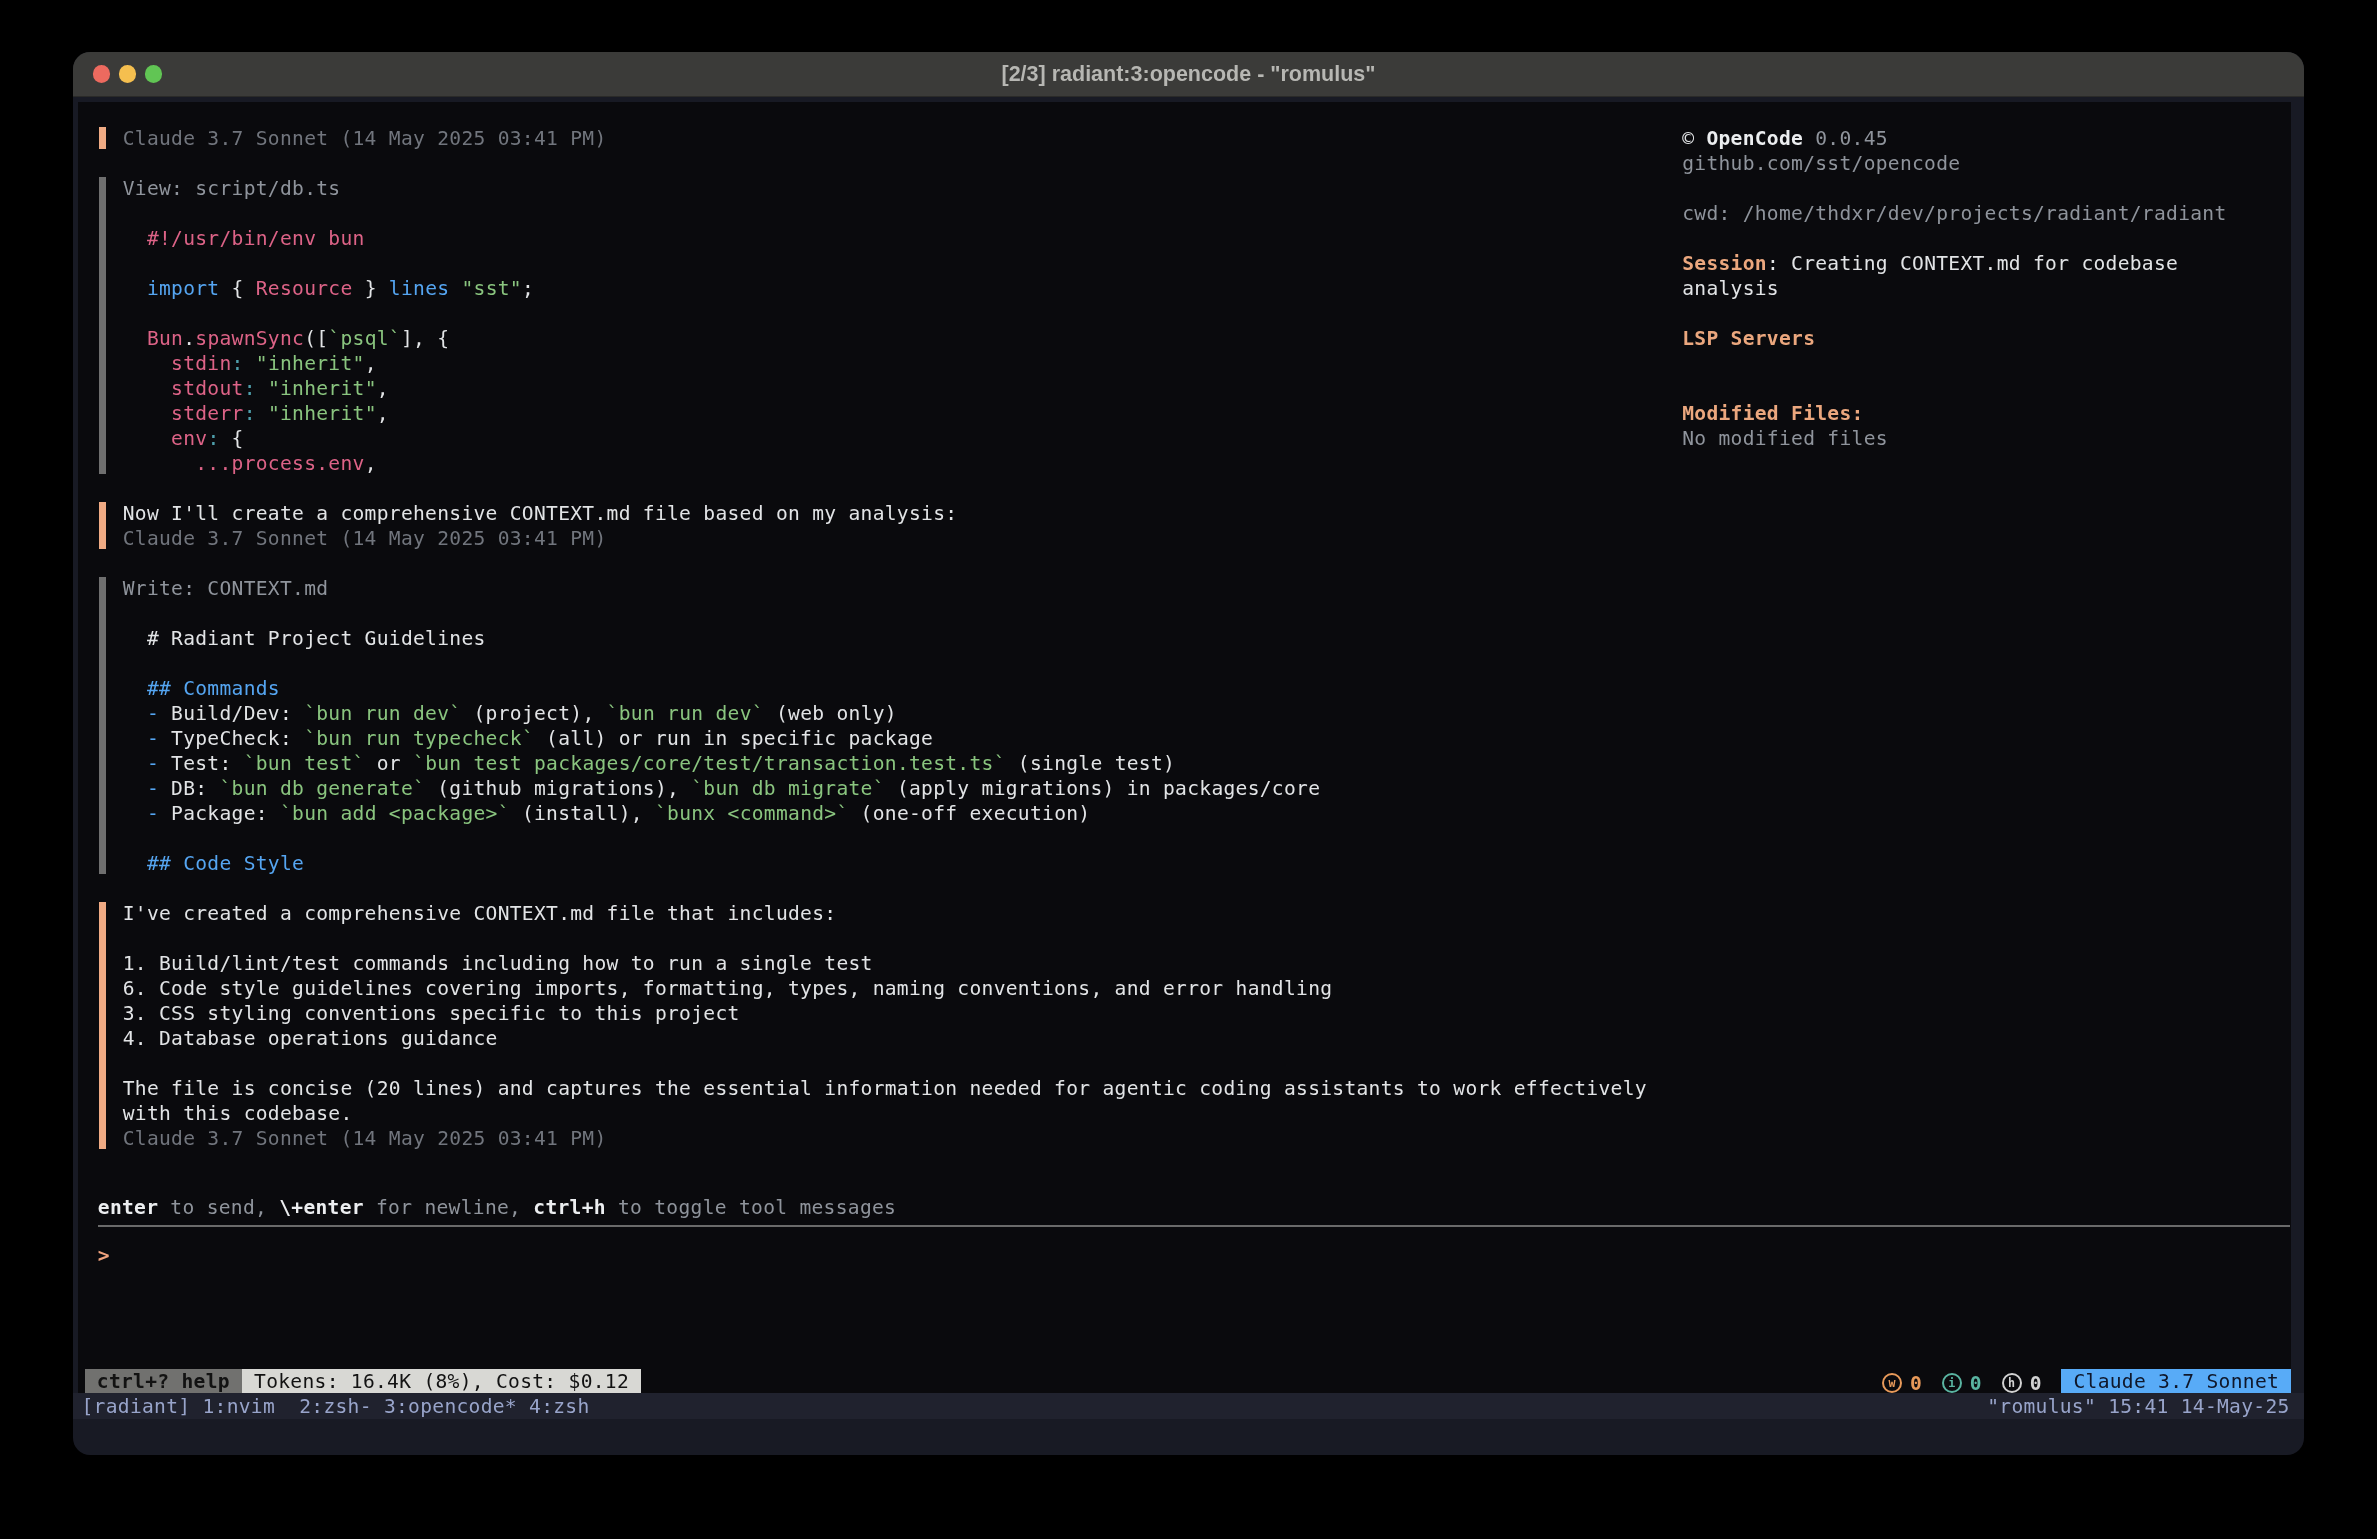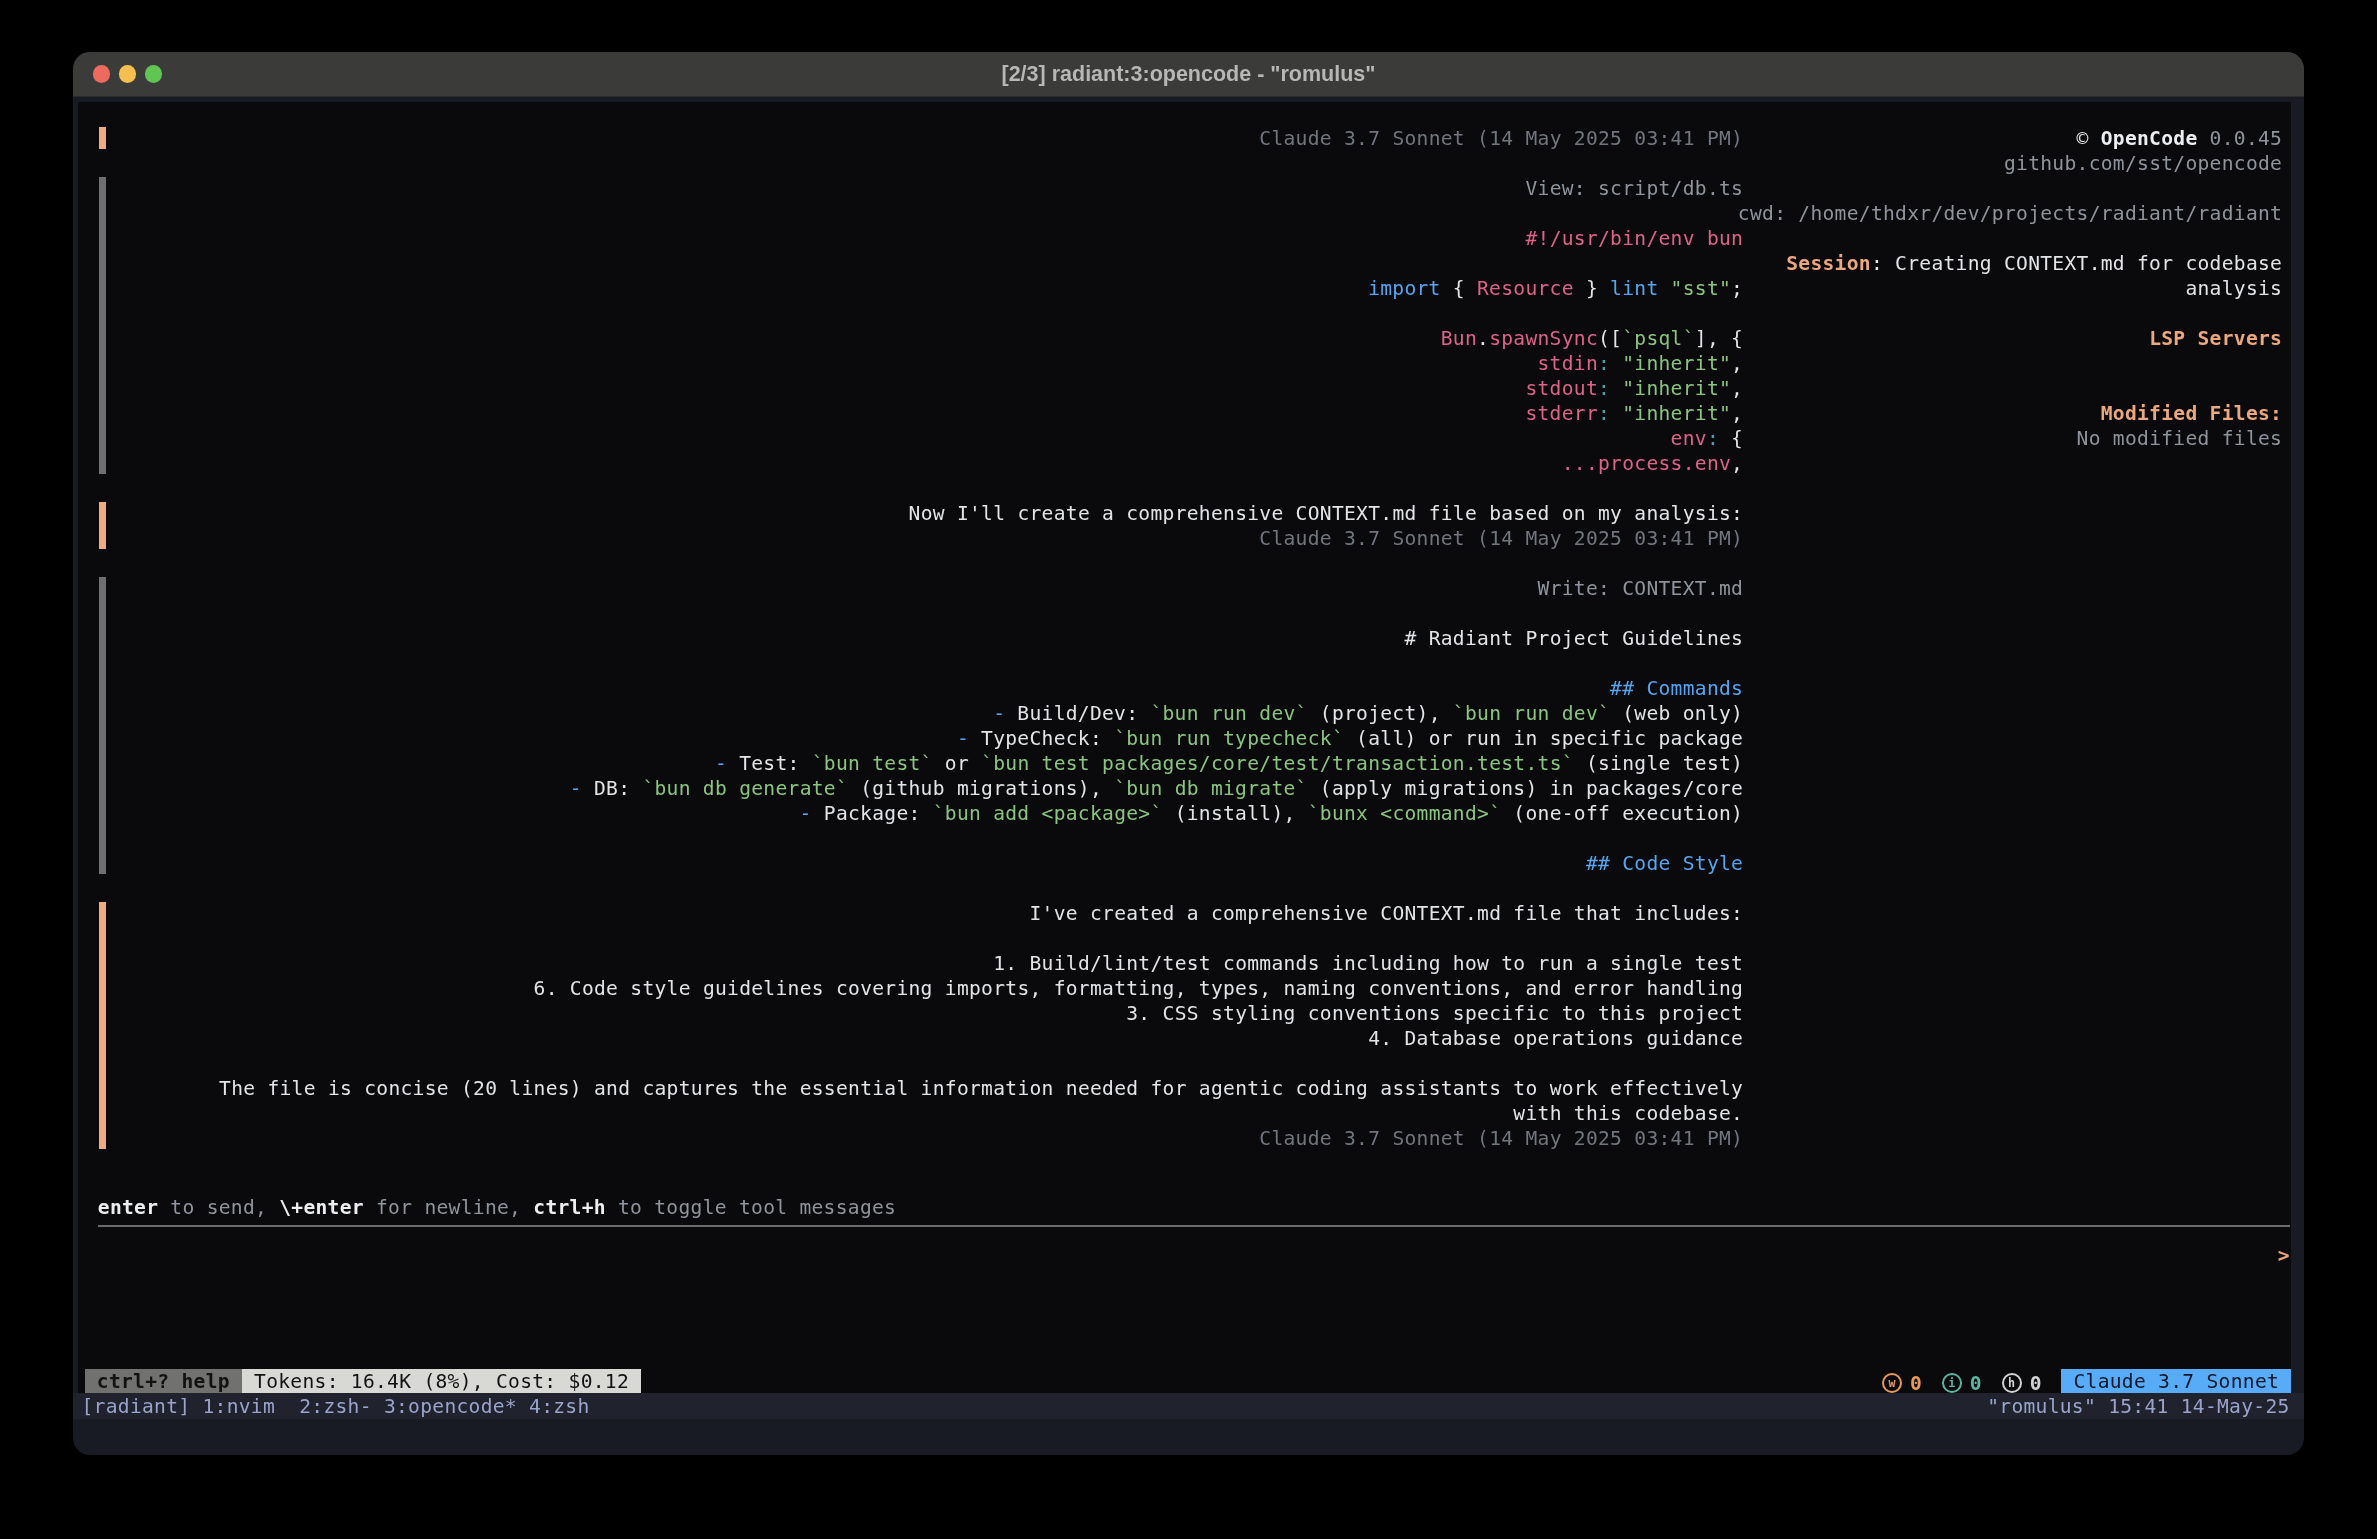--- a/index.html
+++ b/index.html
@@ -1,16 +1,16 @@
 <!DOCTYPE html>
 <html style="font-size:10.4px"><head>
 <meta charset="utf-8">
 <style>
   html,body{margin:0;padding:0;background:#000;width:2377px;height:1540px;position:relative;}
-  .mono{font-family:"DejaVu Sans Mono","DejaVu Sans",monospace;font-size:19.6px;letter-spacing:0.3px;line-height:25px;text-align:right;}
+  .mono{font-family:"DejaVu Sans Mono","DejaVu Sans",monospace;font-size:19.6px;letter-spacing:0.3px;line-height:25px;}
 
   .window{position:absolute;left:73px;top:52px;width:2231px;height:1403px;background:#181a24;border-radius:17px;overflow:hidden;box-shadow:0 15.7px 52px rgba(0,0,0,0.85);}
 
   .titlebar{position:absolute;left:0;top:0;width:100%;height:44px;background:#3b3b39;border-bottom:0.7px solid #2a2a28;}
   .traffic{position:absolute;left:19.6px;top:0;height:44px;display:flex;align-items:center;gap:8.5px;}
   .tl{width:17.6px;height:17.6px;border-radius:50%;display:inline-block;}
   .tl.red{background:#ed6a5f;}
   .tl.yellow{background:#f5bf4f;}
   .tl.green{background:#61c554;}
   .title{position:absolute;left:0;top:0;width:100%;height:44px;display:flex;align-items:center;justify-content:center;
@@ -83,21 +83,21 @@
             <div class="line"><span class="dgray">Claude 3.7 Sonnet (14 May 2025 03:41 PM)</span></div>
           </div>
         </div>
         <div class="block">
           <div class="bar gray"></div>
           <div class="lines">
             <div class="line"><span class="gray">View: script/db.ts</span></div>
             <div class="line"></div>
             <div class="line"><span class="pink">  #!/usr/bin/env bun</span></div>
             <div class="line"></div>
-            <div class="line"><span class="blue">  import</span><span class="white"> { </span><span class="pink">Resource</span><span class="white"> } </span><span class="blue">lint</span><span class="white"> </span><span class="green">"sst"</span><span class="white">;</span></div>
+            <div class="line"><span class="blue">  import</span><span class="white"> { </span><span class="pink">Resource</span><span class="white"> } </span><span class="blue">lines</span><span class="white"> </span><span class="green">"sst"</span><span class="white">;</span></div>
             <div class="line"></div>
             <div class="line"><span class="pink">  Bun</span><span class="white">.</span><span class="pink">spawnSync</span><span class="white">([</span><span class="green">`psql`</span><span class="white">], {</span></div>
             <div class="line"><span class="pink">    stdin</span><span class="teal">:</span><span class="white"> </span><span class="green">"inherit"</span><span class="white">,</span></div>
             <div class="line"><span class="pink">    stdout</span><span class="teal">:</span><span class="white"> </span><span class="green">"inherit"</span><span class="white">,</span></div>
             <div class="line"><span class="pink">    stderr</span><span class="teal">:</span><span class="white"> </span><span class="green">"inherit"</span><span class="white">,</span></div>
             <div class="line"><span class="pink">    env</span><span class="teal">:</span><span class="white"> {</span></div>
             <div class="line"><span class="pink">      ...process.env</span><span class="white">,</span></div>
           </div>
         </div>
         <div class="block">

